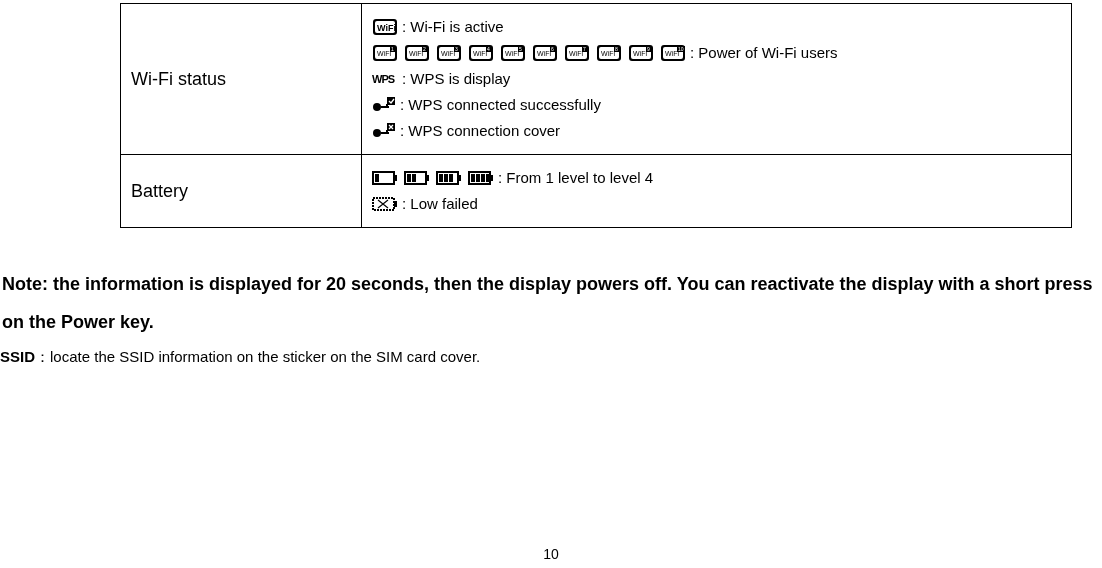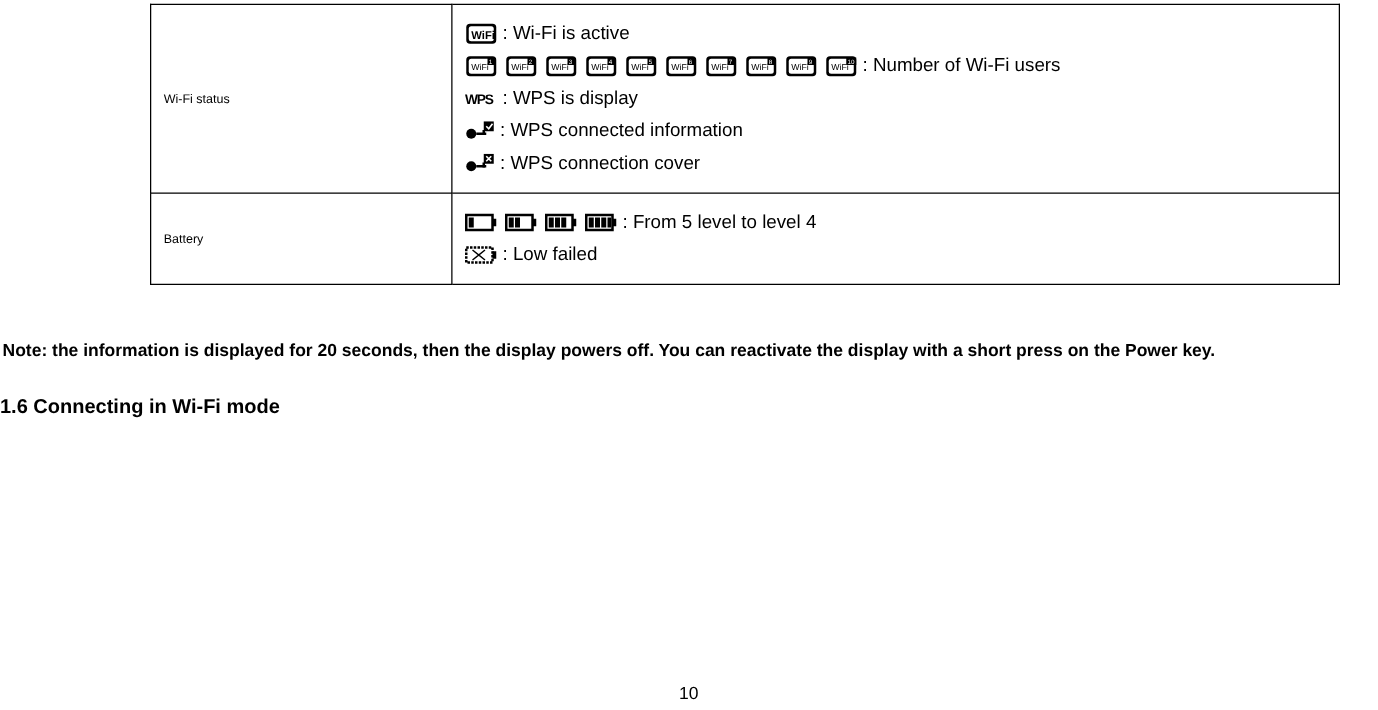--- a/index.html
+++ b/index.html
@@ -22,41 +22,41 @@
     margin-top: 3px;
     width: 952px;
   }
   table.info td {
     border: 1px solid #000;
     vertical-align: middle;
     padding: 8px 10px;
   }
   td.label-cell {
     width: 220px;
-    font-size: 10px;
+    font-size: 18px;
   }
   td.desc-cell {
     font-size: 15px;
   }
   .line {
     display: flex;
     align-items: center;
     gap: 4px;
     margin: 4px 0;
     line-height: 22px;
   }
   .icon {
     display: inline-flex;
     align-items: center;
     justify-content: center;
     font-size: 0;
   }
   .note {
     font-weight: bold;
-    font-size: 14px;
+    font-size: 18px;
     margin: 38px 0 0 0;
     line-height: 2.1;
     padding: 0 2px;
   }
   .heading16 {
     font-weight: bold;
     font-size: 16px;
     margin: 22px 0 10px 0;
   }
   .ssid-line {
@@ -160,41 +160,41 @@
                   <text x="19" y="7" font-size="5" fill="#fff">9</text>
                 </svg>
             <svg width="26" height="18">
                   <rect x="1" y="1" width="24" height="16" rx="3" fill="#000"></rect>
                   <rect x="3" y="3" width="20" height="12" rx="2" fill="#fff"></rect>
                   <text x="5" y="12" font-size="7" font-family="Arial" fill="#000">WiFi</text>
                   <rect x="17" y="2" width="8" height="6" fill="#000"></rect>
                   <text x="18" y="7" font-size="5" fill="#fff">10</text>
                 </svg>
           </span>
-          <span>: Number of Wi-Fi users</span>
+          <span>: Power of Wi-Fi users</span>
         </div>
         <div class="line">
           <span class="icon">
             <svg width="26" height="14">
                   <text x="0" y="11" font-family="Arial" font-size="11" font-weight="bold" letter-spacing="-1" fill="#000">WPS</text>
                 </svg>
           </span>
           <span>: WPS is display</span>
         </div>
         <div class="line">
           <span class="icon">
             <svg width="24" height="16">
               <circle cx="5" cy="10" r="4" fill="#000"></circle>
               <rect x="9" y="9" width="8" height="2" fill="#000"></rect>
               <rect x="14" y="7" width="2" height="4" fill="#000"></rect>
               <rect x="15" y="0" width="8" height="8" fill="#000"></rect>
               <path d="M17 4 l2 2 l3 -4" stroke="#fff" stroke-width="1.3" fill="none"></path>
             </svg>
           </span>
-          <span>: WPS connected information</span>
+          <span>: WPS connected successfully</span>
         </div>
         <div class="line">
           <span class="icon">
             <svg width="24" height="16">
               <circle cx="5" cy="10" r="4" fill="#000"></circle>
               <rect x="9" y="9" width="8" height="2" fill="#000"></rect>
               <rect x="14" y="7" width="2" height="4" fill="#000"></rect>
               <rect x="15" y="0" width="8" height="8" fill="#000"></rect>
               <path d="M17 2 l4 4 M21 2 l-4 4" stroke="#fff" stroke-width="1.3"></path>
             </svg>
@@ -228,36 +228,38 @@
                 </svg>
             <svg width="26" height="16">
                   <rect x="1" y="2" width="21" height="12" fill="none" stroke="#000" stroke-width="2"></rect>
                   <rect x="22" y="5" width="3" height="6" fill="#000"></rect>
                   <rect x="3" y="4" width="4" height="8" fill="#000"></rect>
                   <rect x="8" y="4" width="4" height="8" fill="#000"></rect>
                   <rect x="13" y="4" width="4" height="8" fill="#000"></rect>
                   <rect x="18" y="4" width="3" height="8" fill="#000"></rect>
                 </svg>
           </span>
-          <span>: From 5 level to level 4</span>
+          <span>: From 1 level to level 4</span>
         </div>
         <div class="line">
           <span class="icon">
             <svg width="26" height="16">
               <rect x="1" y="2" width="21" height="12" fill="none" stroke="#000" stroke-width="2" stroke-dasharray="2,1"></rect>
               <rect x="22" y="5" width="3" height="6" fill="#000"></rect>
               <path d="M6 4 l10 8 M16 4 l-10 8" stroke="#000" stroke-width="1.2"></path>
             </svg>
           </span>
           <span>: Low failed</span>
         </div>
       </td>
     </tr>
   </tbody>
     </table>
 
   <div class="note">Note: the information is displayed for 20 seconds, then the display powers off. You can reactivate the display with a short press on the Power key.</div>
 
-  <div class="heading16">1.6 Connecting in Wi-Fi mode</div>
-
+
+  <div class="ssid-line">
+    <span class="bold">SSID</span><span>：</span><span>locate the SSID information on the sticker on the SIM card cover.</span>
+  </div>
 </div>
 
 <div class="pgnum">10</div>
 
 </body></html>

